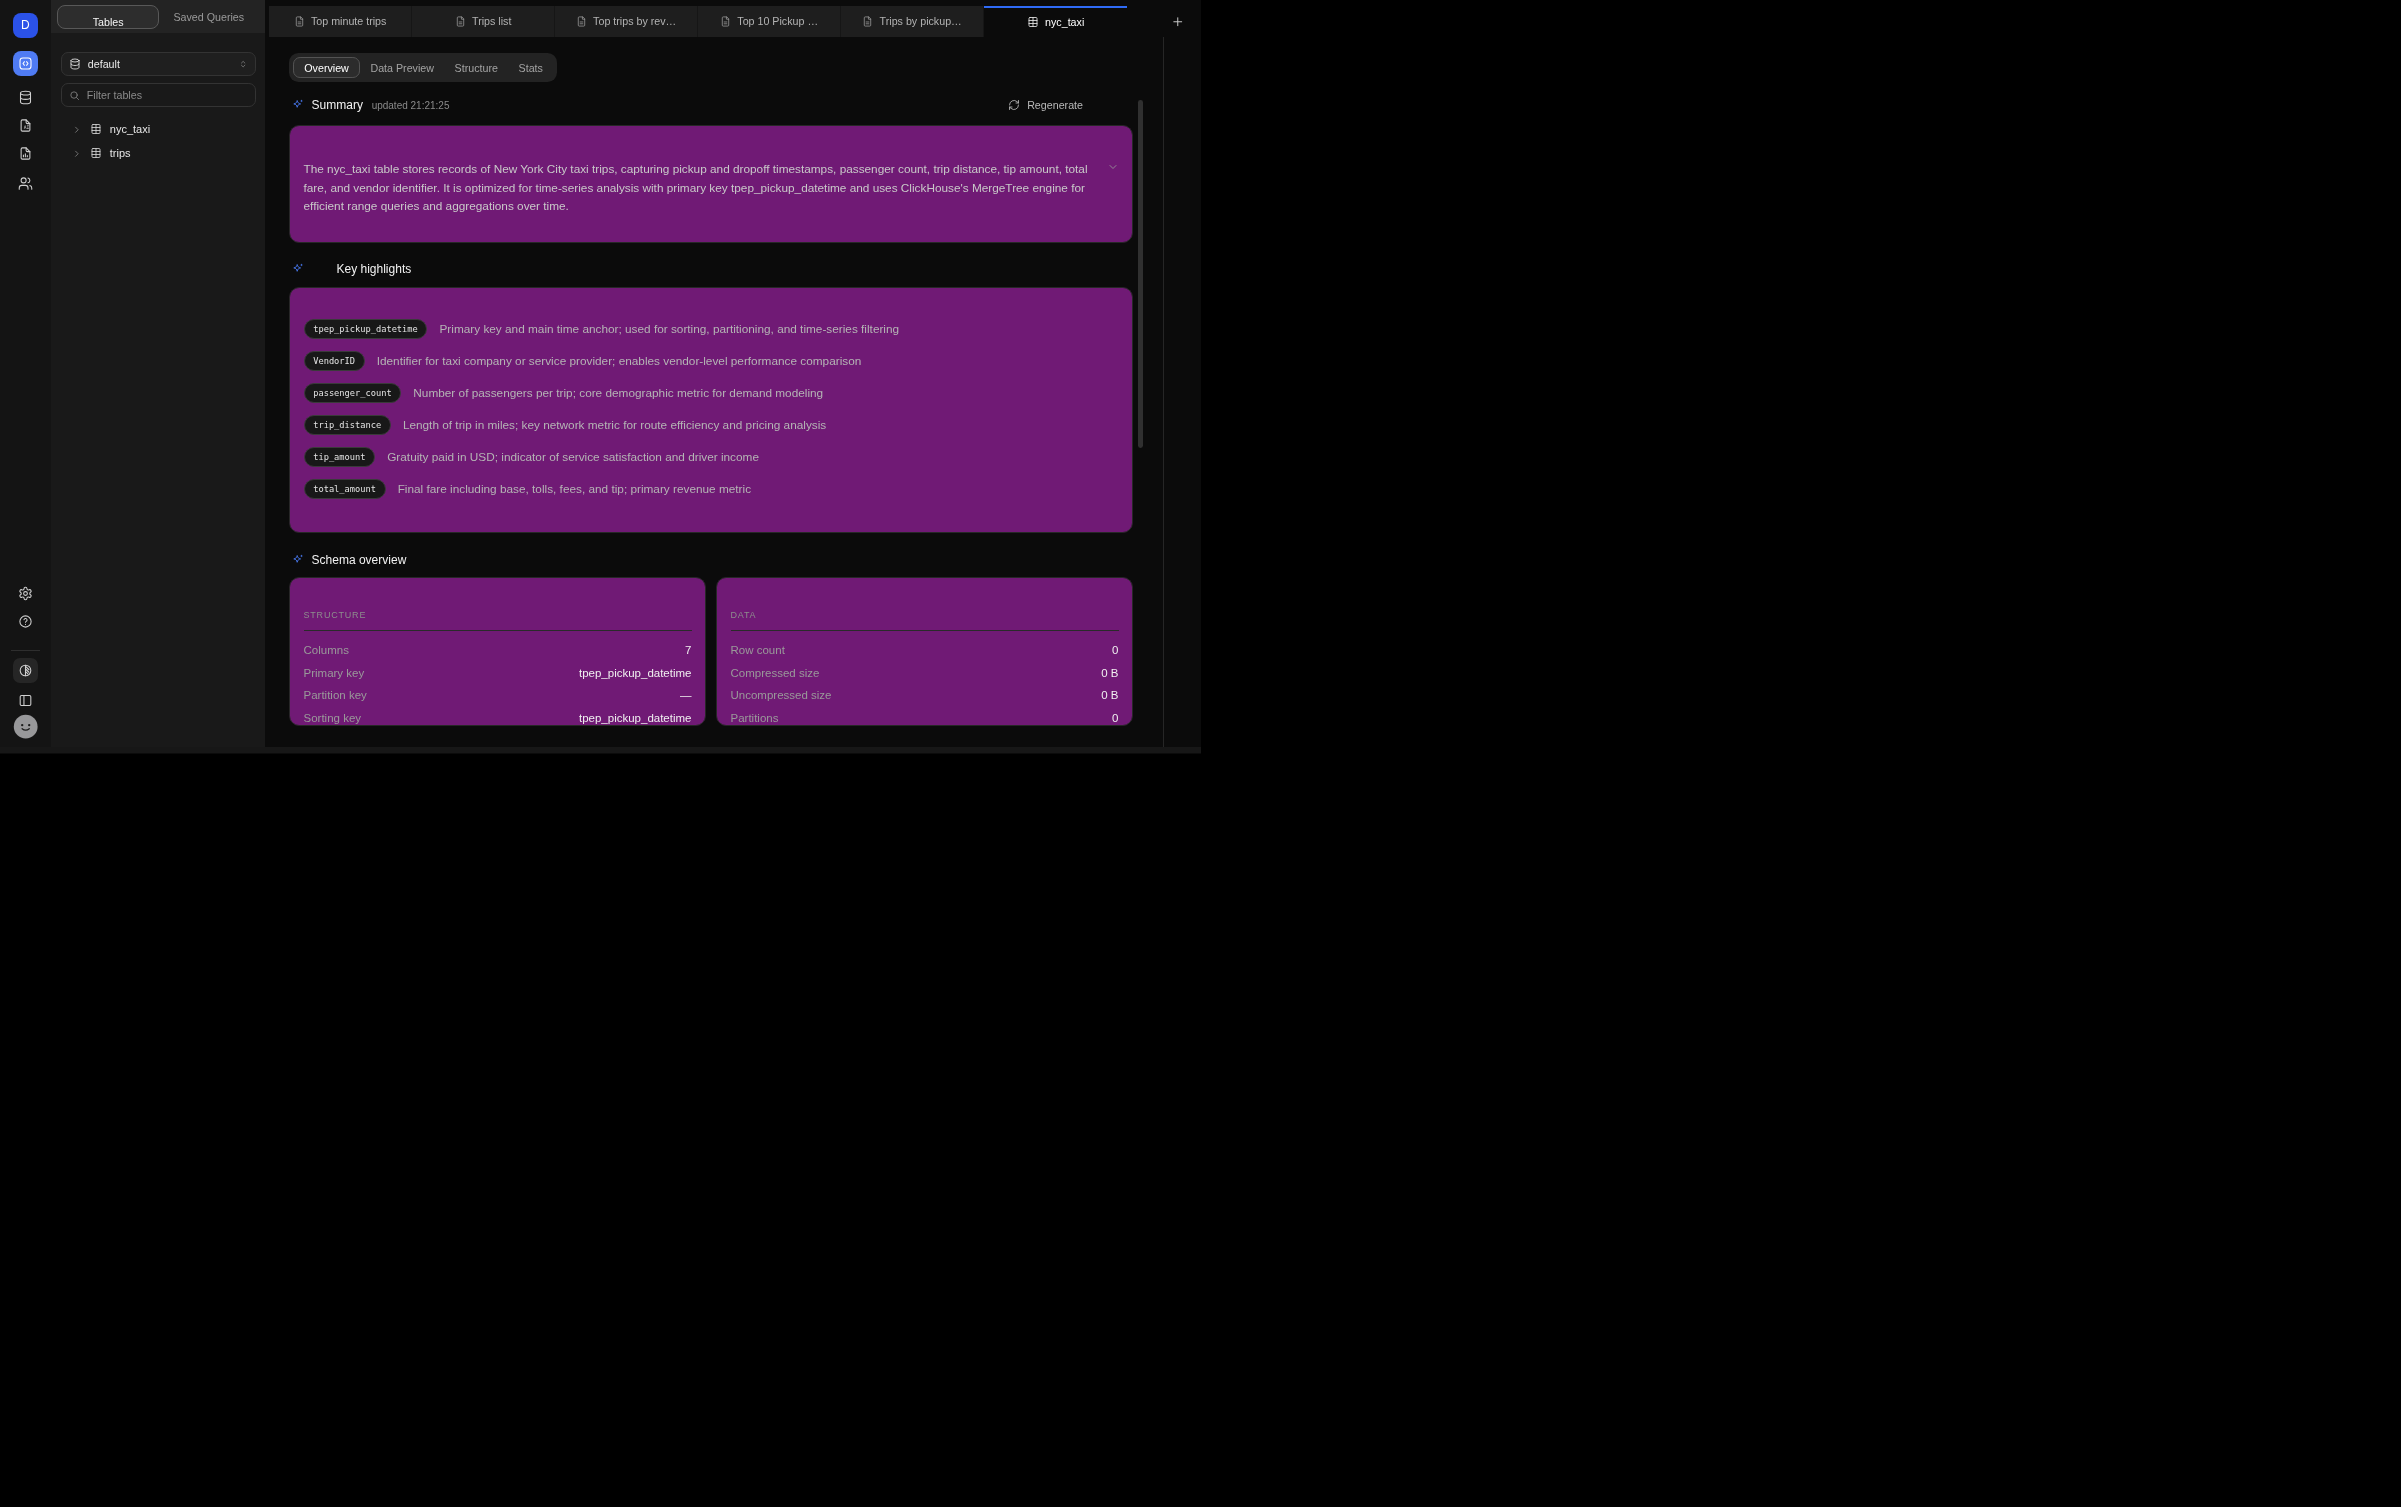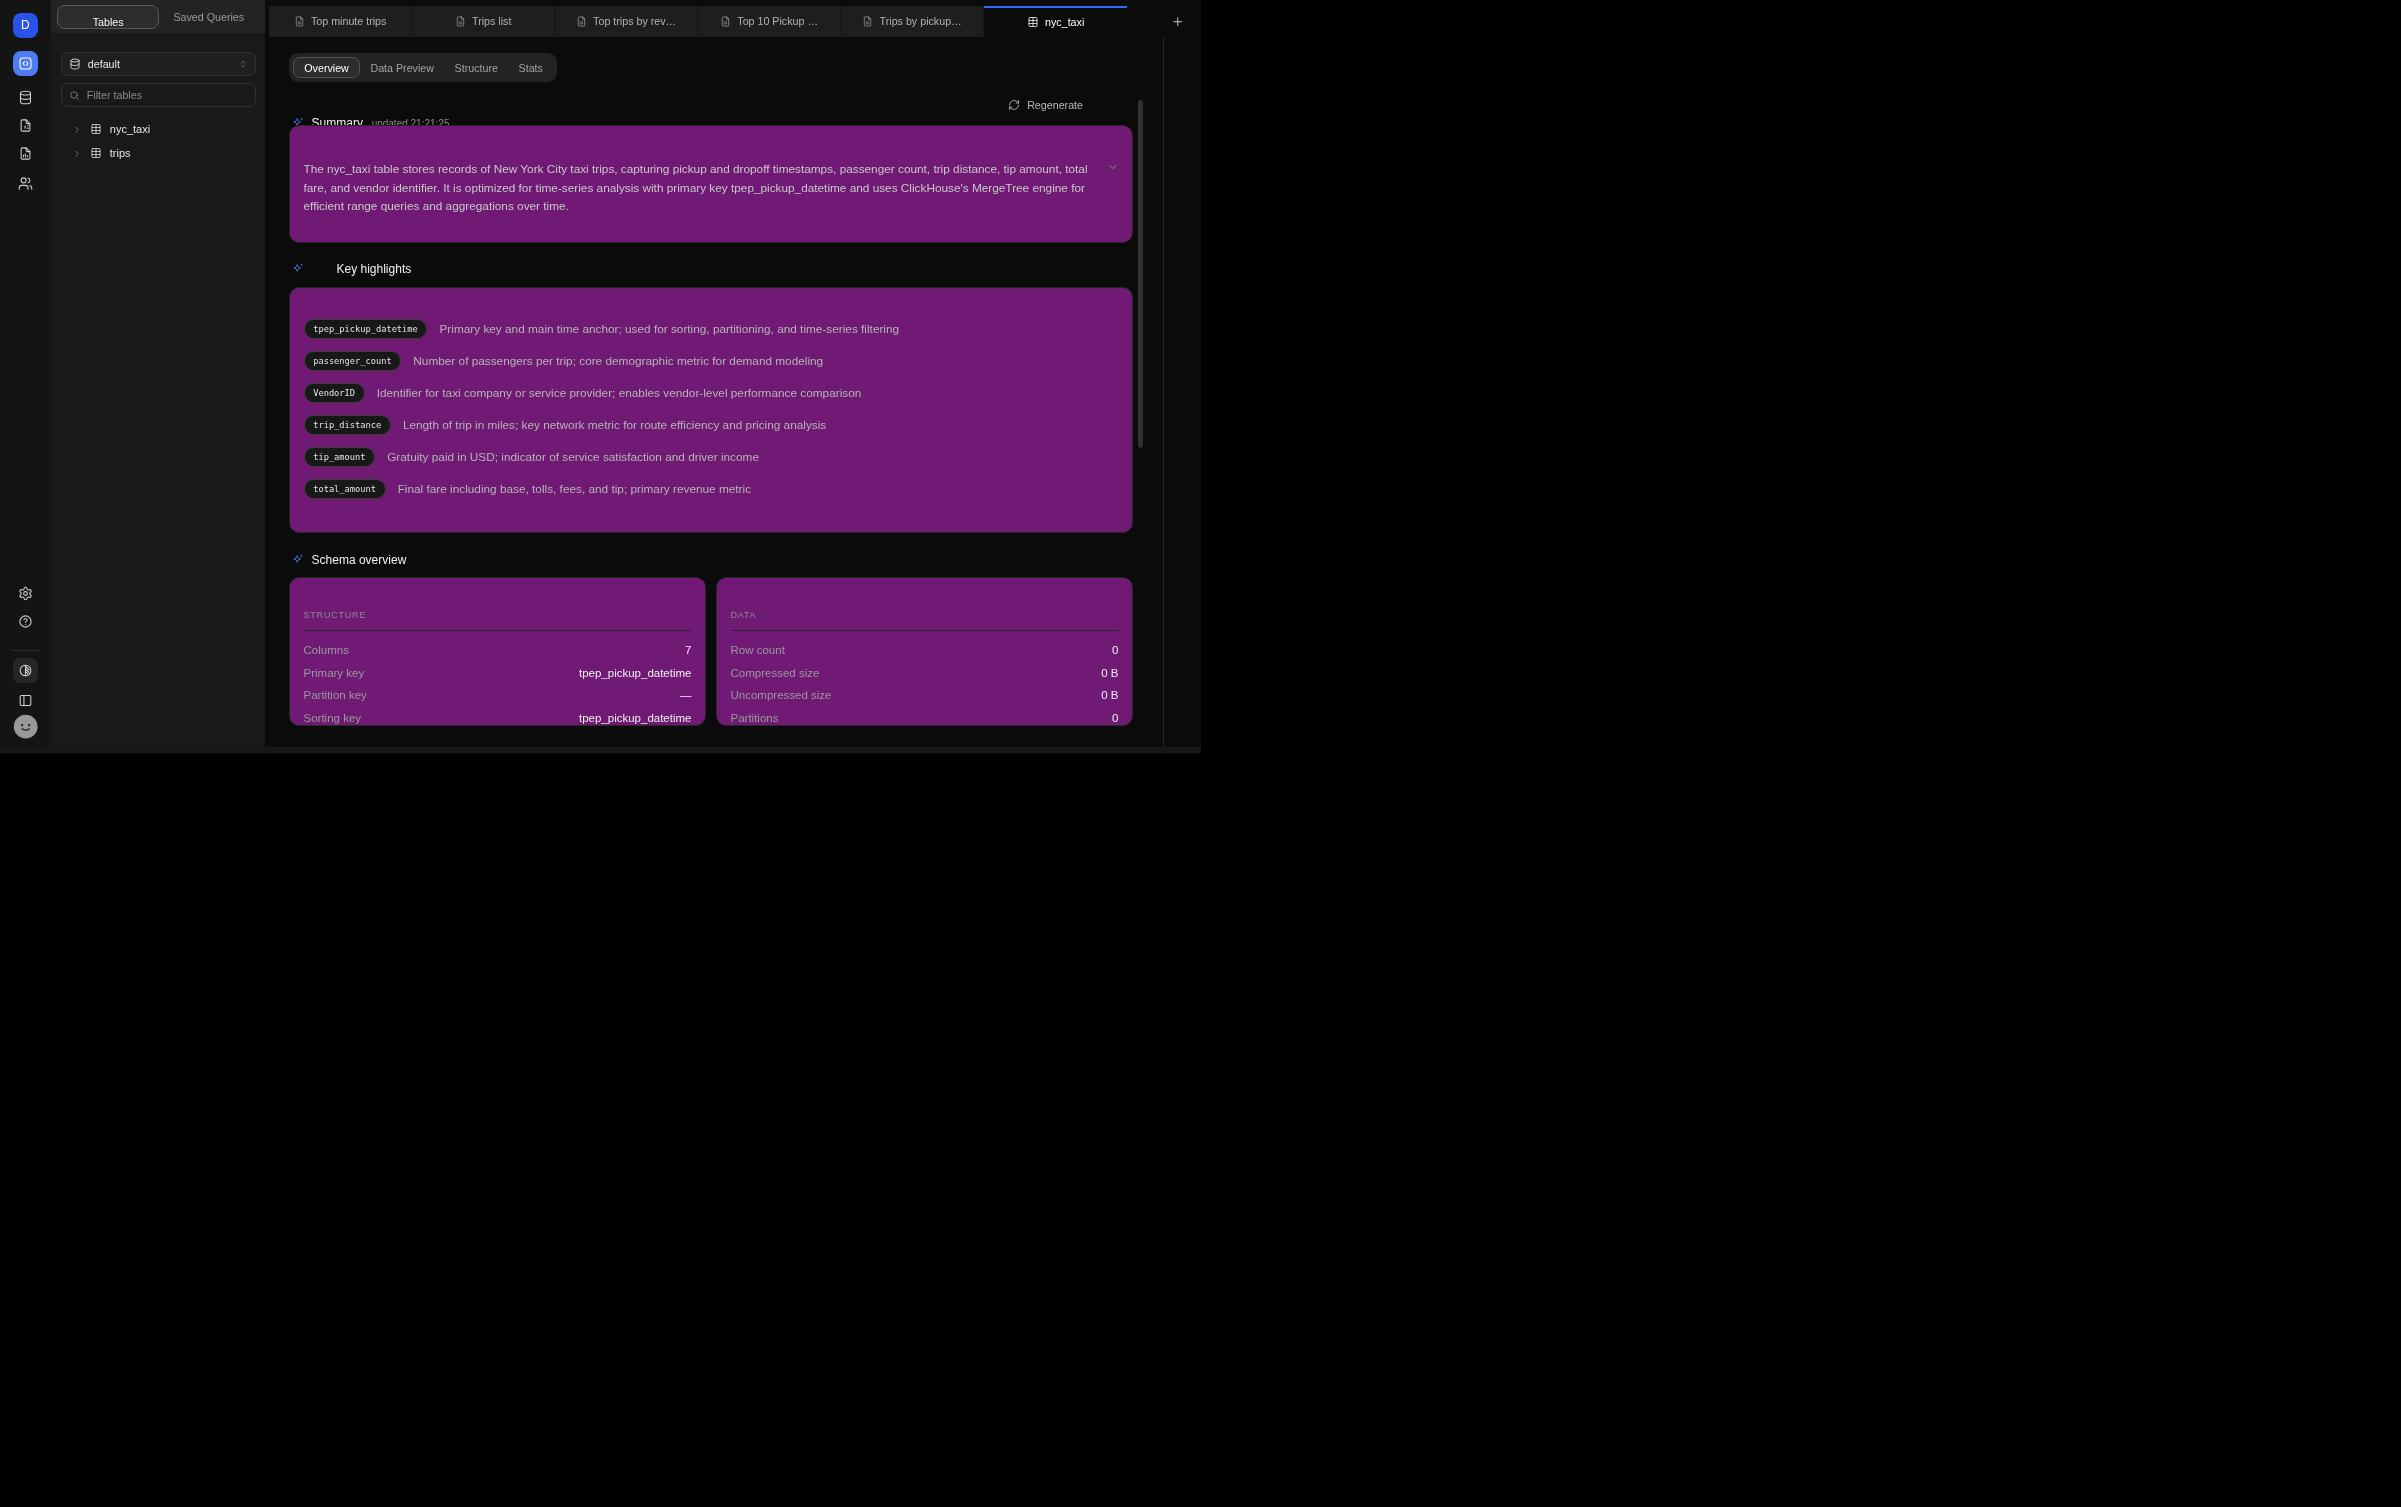--- a/index.html
+++ b/index.html
@@ -350,21 +350,21 @@
         <span>Data Preview</span>
       </div>
     <div class="vtab">
         <span>Structure</span>
       </div>
     <div class="vtab">
         <span>Stats</span>
       </div>
   </div>
 
-  <div class="sec-head" style="top:116px;">
+  <div class="sec-head" style="top:98px;">
     <span class="sparkle">
       <svg width="13.5" height="13.5" viewBox="0 0 24 24" fill="none" stroke="currentColor" stroke-width="1.6" stroke-linejoin="round">
           <path d="M11 4.5c.7 3.7 2.3 5.3 6 6-3.7.7-5.3 2.3-6 6-.7-3.7-2.3-5.3-6-6 3.7-.7 5.3-2.3 6-6Z"></path>
           <path d="M18.7 2.8c.3 1.5 1 2.2 2.5 2.5-1.5.3-2.2 1-2.5 2.5-.3-1.5-1-2.2-2.5-2.5 1.5-.3 2.2-1 2.5-2.5Z" fill="currentColor" stroke="none"></path>
         </svg>
     </span>
     <span class="title">Summary</span>
     <span class="meta">updated 21:21:25</span>
   </div>
 
@@ -398,26 +398,26 @@
     </span>
     <span class="title">Key highlights</span>
   </div>
 
   <div class="card hl-card">
     <div class="hl-row">
       <span class="badge">tpep_pickup_datetime</span>
       <span class="hl-desc">Primary key and main time anchor; used for sorting, partitioning, and time-series filtering</span>
     </div>
     <div class="hl-row">
+      <span class="badge">VendorID</span>
+      <span class="hl-desc">Identifier for taxi company or service provider; enables vendor-level performance comparison</span>
+    </div>
+    <div class="hl-row">
       <span class="badge">passenger_count</span>
       <span class="hl-desc">Number of passengers per trip; core demographic metric for demand modeling</span>
-    </div>
-    <div class="hl-row">
-      <span class="badge">VendorID</span>
-      <span class="hl-desc">Identifier for taxi company or service provider; enables vendor-level performance comparison</span>
     </div>
     <div class="hl-row">
       <span class="badge">trip_distance</span>
       <span class="hl-desc">Length of trip in miles; key network metric for route efficiency and pricing analysis</span>
     </div>
     <div class="hl-row">
       <span class="badge">tip_amount</span>
       <span class="hl-desc">Gratuity paid in USD; indicator of service satisfaction and driver income</span>
     </div>
     <div class="hl-row">

